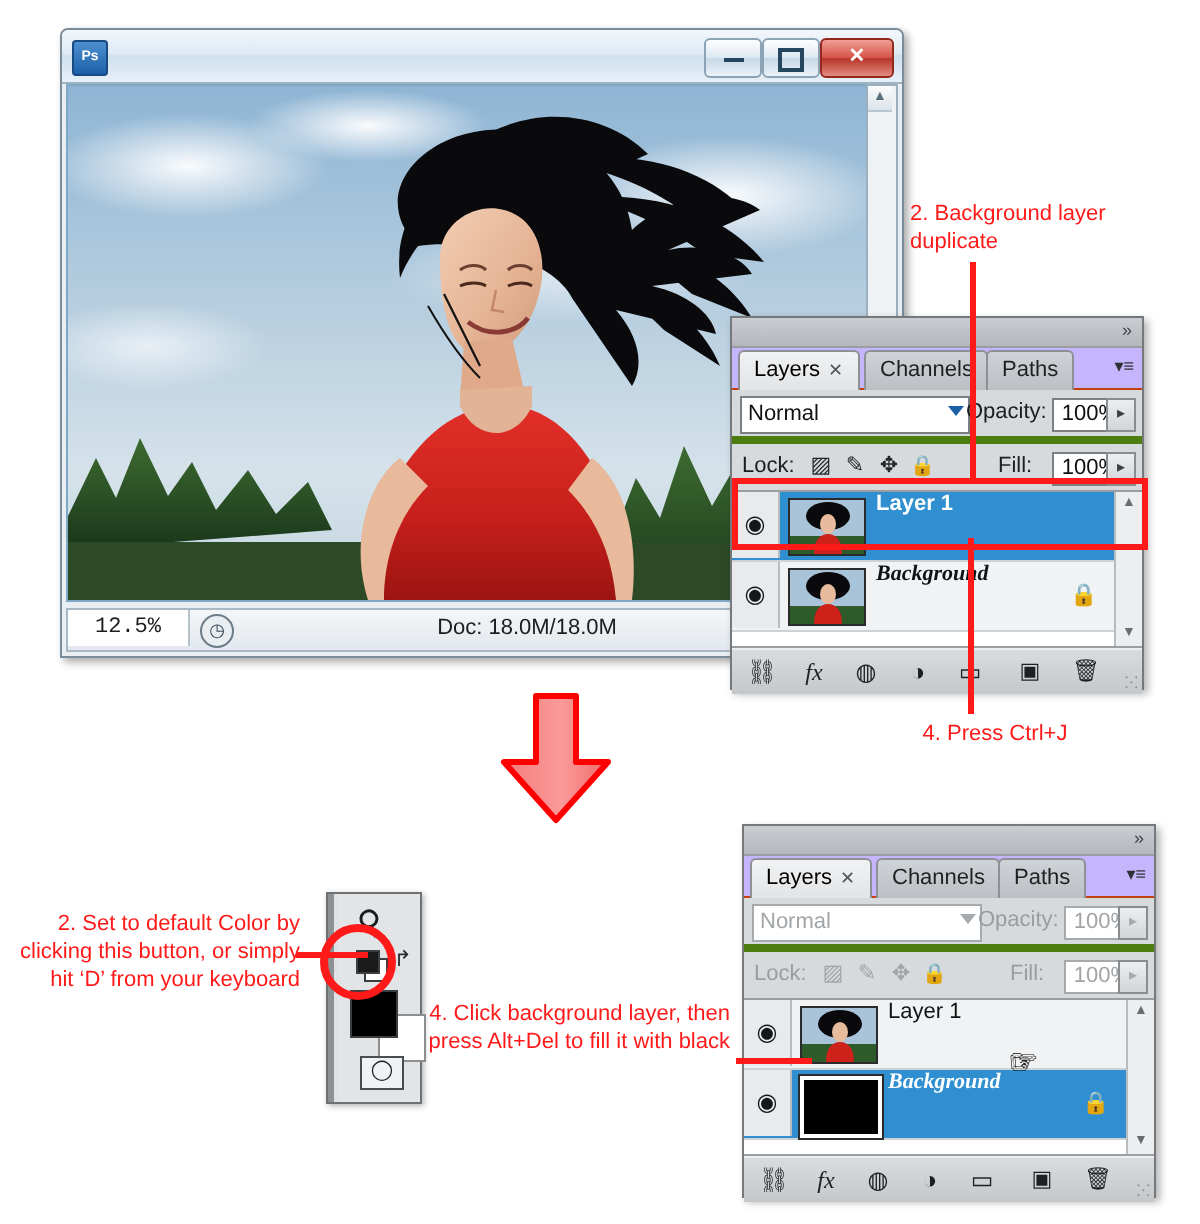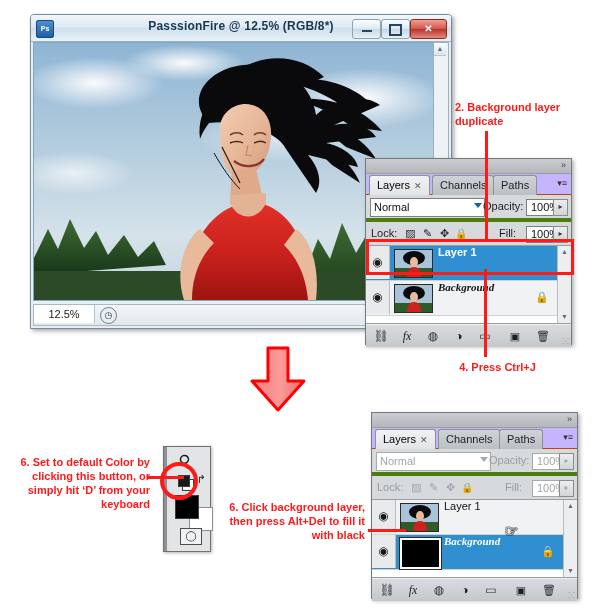--- a/index.html
+++ b/index.html
@@ -73,21 +73,21 @@
   }
   #doc-statusbar{
     position:absolute;left:2px;bottom:2px;width:404px;height:20px;
     background:linear-gradient(to bottom,#f4f6f8,#e2e8ed);
     border:1px solid #a8b8c4;
     font-size:11px;color:#1c1c1c;
   }
   #zoom-value{
     position:absolute;left:0;top:0;width:60px;height:18px;
     background:#ffffff;border-right:1px solid #b4c2cc;
-    line-height:18px;text-align:center;font-size:11px;
+    line-height:18px;text-align:center;font-size:11px;font-family:Liberation Mono, monospace;
   }
   #clock-icon{
     position:absolute;left:66px;top:2px;width:15px;height:15px;
     border:1px solid #6c7c88;border-radius:50%;
     background:#e9eef2;font-size:9px;line-height:14px;text-align:center;color:#3a4a55;
   }
   #doc-info{
     position:absolute;left:95px;top:0;right:40px;height:18px;
     line-height:18px;text-align:center;font-size:11px;
   }
@@ -223,21 +223,21 @@
   }
   
   #panel-bottom .combo,#panel-bottom .numbox{color:#a2a5a8;border-color:#a7aaad;}
   #panel-bottom .combo .caret{border-top-color:#a7aaad;}
   #panel-bottom .lbl{color:#9a9da0;}
   #panel-bottom .lock-ico{color:#a2a5a8;}
   #panel-bottom .spin{color:#a7aaad;}
 
   
   .note{
-    position:absolute;color:#ff1a1a;font-size:11px;font-weight:bold;line-height:14px;
+    position:absolute;color:#ff1a1a;font-size:11px;font-weight:normal;line-height:14px;
   }
   #note2{left:455px;top:100px;width:135px;text-align:left;}
   #note1{left:425px;top:360px;width:145px;text-align:center;}
   #note3{left:10px;top:455px;width:140px;text-align:right;}
   #note4{left:205px;top:500px;width:160px;text-align:right;}
 
   .redline{position:absolute;background:#ff1a1a;}
   .redbox{position:absolute;border:3px solid #ff1a1a;}
   .redcircle{position:absolute;border:4px solid #ff1a1a;border-radius:50%;}
 
@@ -275,21 +275,20 @@
     position:absolute;left:505px;top:522px;font-size:15px;color:#fff;
     text-shadow:-1px 0 #000,1px 0 #000,0 -1px #000,0 1px #000;
   }
 </style>
 </head>
 <body>
 
 <div class="abs" id="doc-window">
   <div id="doc-titlebar">
     <div class="abs" id="doc-icon">Ps</div>
-    <div class="abs" id="doc-title">PasssionFire @ 12.5% (RGB/8*)</div>
     <div class="abs winbtn" id="btn-min">
       <span class="g" id="min-glyph"></span>
     </div>
     <div class="abs winbtn" id="btn-max">
       <span class="g" id="max-glyph"></span>
     </div>
     <div class="abs winbtn" id="btn-close">✕</div>
   </div>
 
   <div id="doc-canvas">
@@ -363,20 +362,21 @@
   </div>
 
   <div id="doc-vscroll">
     <div class="sb-arrow" style="top:0">▲</div>
     <div class="sb-arrow" style="bottom:0;border-bottom:none;border-top:1px solid #b9c6d0;">▼</div>
   </div>
 
   <div id="doc-statusbar">
     <div id="zoom-value">12.5%</div>
     <div id="clock-icon">◷</div>
+    <div id="doc-info">Doc: 18.0M/18.0M</div>
     <div id="doc-play">▶</div>
     <div id="doc-play2">◀</div>
   </div>
 </div>
 
 <div class="abs panel" id="panel-top">
   <div class="panel-topbar">
     <div class="collapse-icon">»</div>
   </div>
   <div class="tabs">
@@ -549,22 +549,22 @@
 
 <div class="redline" style="left:484px;top:269px;width:3px;height:88px;"></div>
 
 <div class="redline" style="left:148px;top:476px;width:36px;height:3px;"></div>
 <div class="redcircle" style="left:160px;top:462px;width:30px;height:30px;"></div>
 
 <div class="redline" style="left:368px;top:529px;width:38px;height:3px;"></div>
 
 <div class="note" id="note2">2. Background layer duplicate</div>
 <div class="note" id="note1">4. Press Ctrl+J</div>
-<div class="note" id="note3">6. Set to default Color by clicking this button, or simply hit ‘D’ from your keyboard</div>
-<div class="note" id="note4">6. Click background layer, then press Alt+Del to fill it with black</div>
+<div class="note" id="note3">2. Set to default Color by clicking this button, or simply hit ‘D’ from your keyboard</div>
+<div class="note" id="note4">4. Click background layer, then press Alt+Del to fill it with black</div>
 
 <svg class="abs" id="big-arrow" viewBox="0 0 60 68">
   <defs>
     <linearGradient id="arrgrad" x1="0" y1="0" x2="1" y2="0">
       <stop offset="0%" stop-color="#f37c7c"></stop>
       <stop offset="55%" stop-color="#fb9a9a"></stop>
       <stop offset="100%" stop-color="#f06a6a"></stop>
     </linearGradient>
   </defs>
   <path d="M20 3 L40 3 L40 36 L56 36 L30 65 L4 36 L20 36 Z" fill="url(#arrgrad)" stroke="#ff0000" stroke-width="3" stroke-linejoin="round"></path>

